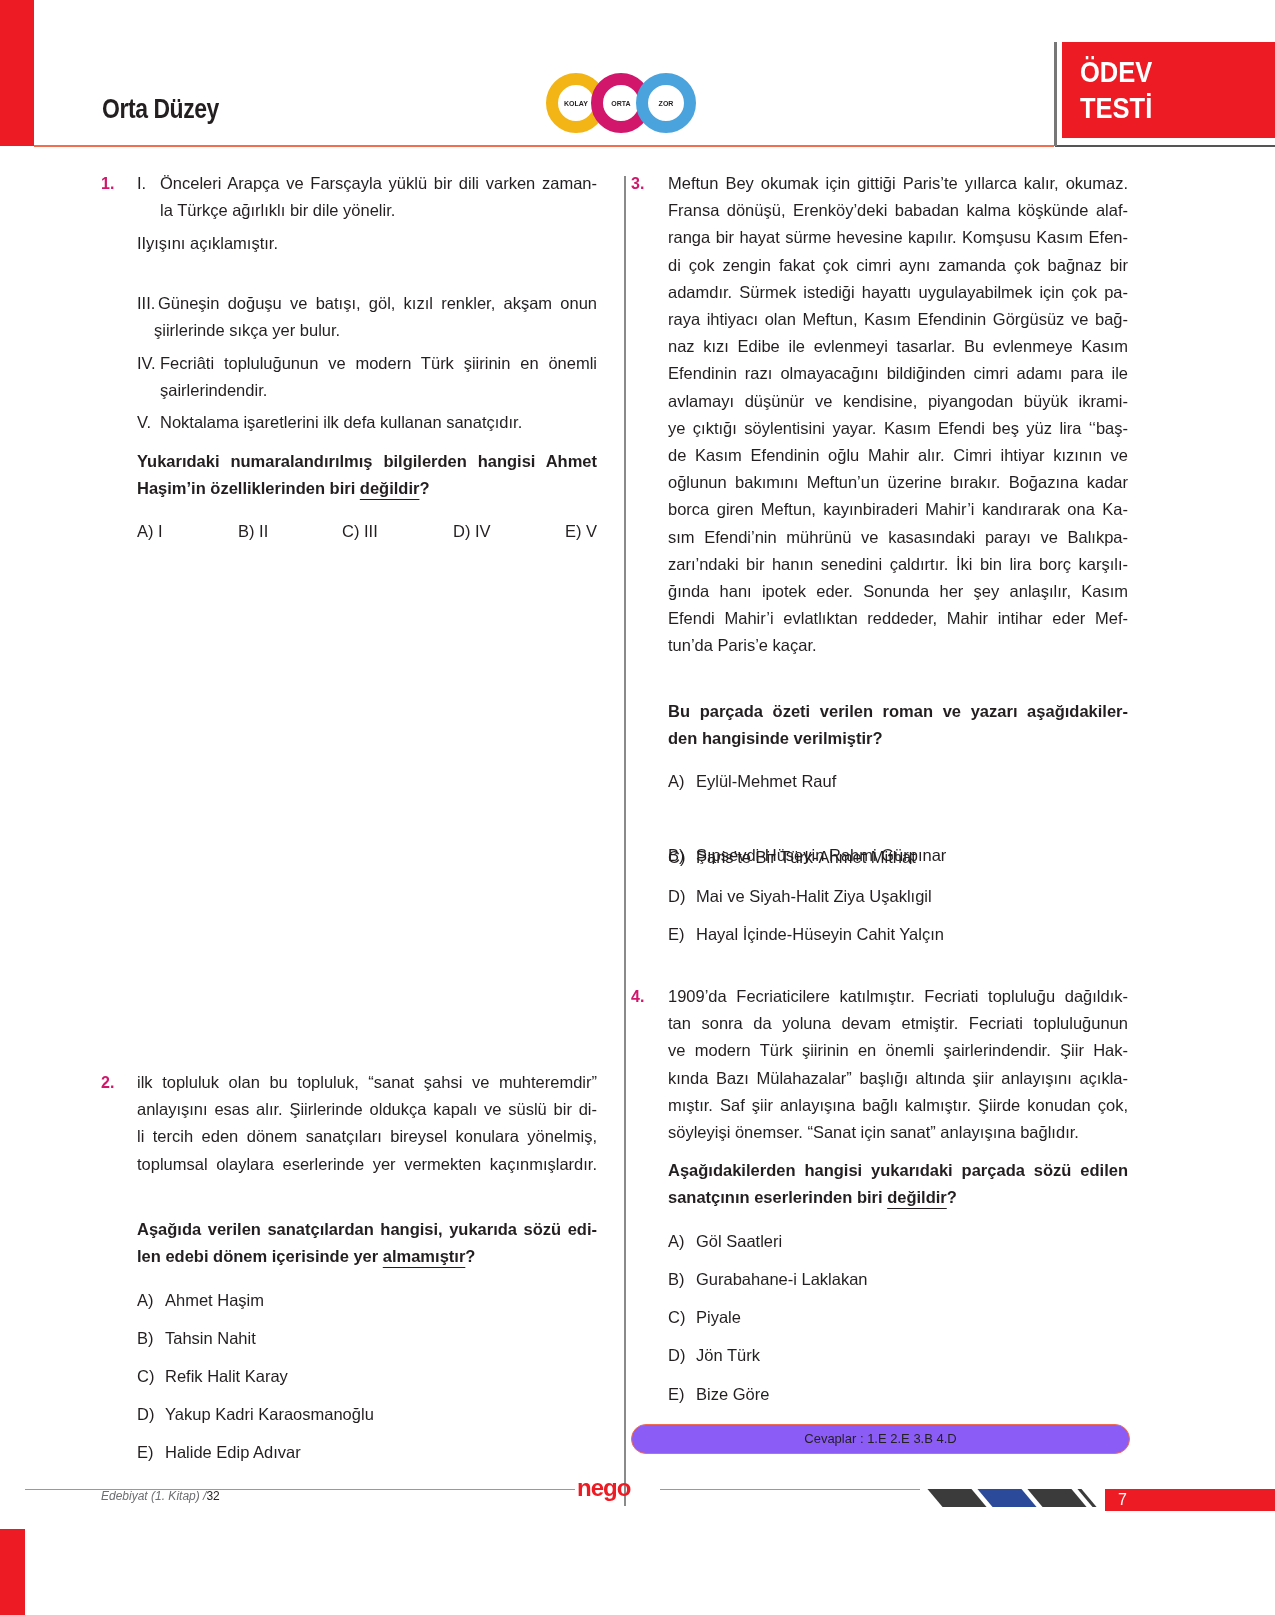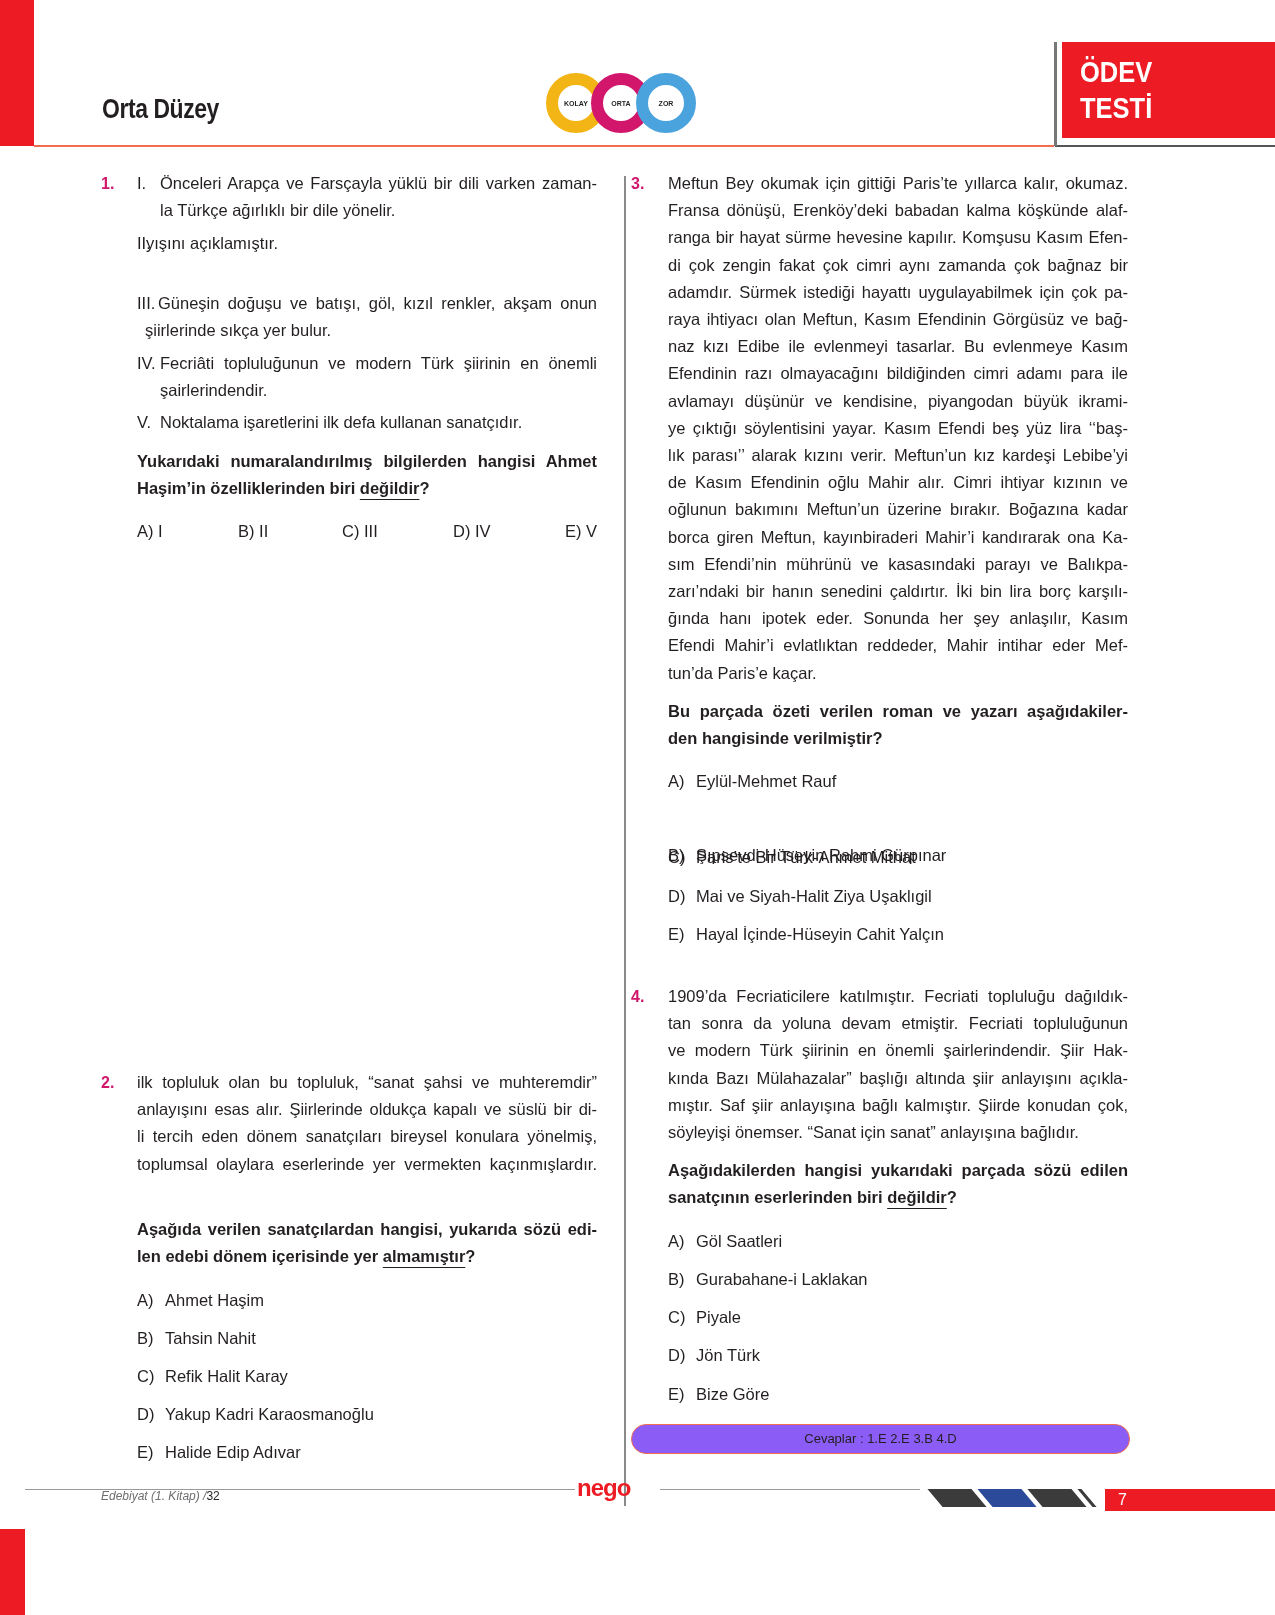--- a/index.html
+++ b/index.html
@@ -76,21 +76,21 @@
     <span class="jl" style="margin-left:23px;">Önceleri Arapça ve Farsçayla yüklü bir dili varken zaman-</span>
     <span class="line" style="margin-left:23px;">la Türkçe ağırlıklı bir dile yönelir.</span>
   </div>
   <div class="item" style="left:137px; top:230px; width:460px;">
     <span style="position:absolute; left:0;">II.</span>
     <span class="line" style="margin-left:9px;">yışını açıklamıştır.</span>
   </div>
   <div class="item" style="left:137px; top:290px; width:460px;">
     <span style="position:absolute; left:0;">III.</span>
     <span class="jl" style="margin-left:21px;">Güneşin doğuşu ve batışı, göl, kızıl renkler, akşam onun</span>
-    <span class="line" style="margin-left:8px;">şiirlerinde sıkça yer bulur.</span>
+    <span class="line" style="margin-left:17px;">şiirlerinde sıkça yer bulur.</span>
   </div>
   <div class="item" style="left:137px; top:350px; width:460px;">
     <span style="position:absolute; left:0;">IV.</span>
     <span class="jl" style="margin-left:23px;">Fecriâti topluluğunun ve modern Türk şiirinin en önemli</span>
     <span class="line" style="margin-left:23px;">şairlerindendir.</span>
   </div>
   <div class="item" style="left:137px; top:409px; width:460px;">
     <span style="position:absolute; left:0;">V.</span>
     <span class="line" style="margin-left:23px;">Noktalama işaretlerini ilk defa kullanan sanatçıdır.</span>
   </div>
@@ -132,21 +132,20 @@
     <span class="jl">Meftun Bey okumak için gittiği Paris’te yıllarca kalır, okumaz.</span>
     <span class="jl">Fransa dönüşü, Erenköy’deki babadan kalma köşkünde alaf-</span>
     <span class="jl">ranga bir hayat sürme hevesine kapılır. Komşusu Kasım Efen-</span>
     <span class="jl">di çok zengin fakat çok cimri aynı zamanda çok bağnaz bir</span>
     <span class="jl">adamdır. Sürmek istediği hayattı uygulayabilmek için çok pa-</span>
     <span class="jl">raya ihtiyacı olan Meftun, Kasım Efendinin Görgüsüz ve bağ-</span>
     <span class="jl">naz kızı Edibe ile evlenmeyi tasarlar. Bu evlenmeye Kasım</span>
     <span class="jl">Efendinin razı olmayacağını bildiğinden cimri adamı para ile</span>
     <span class="jl">avlamayı düşünür ve kendisine, piyangodan büyük ikrami-</span>
     <span class="jl">ye çıktığı söylentisini yayar. Kasım Efendi beş yüz lira ‘‘baş-</span>
-    <span class="jl">lık parası’’ alarak kızını verir. Meftun’un kız kardeşi Lebibe’yi</span>
     <span class="jl">de Kasım Efendinin oğlu Mahir alır. Cimri ihtiyar kızının ve</span>
     <span class="jl">oğlunun bakımını Meftun’un üzerine bırakır. Boğazına kadar</span>
     <span class="jl">borca giren Meftun, kayınbiraderi Mahir’i kandırarak ona Ka-</span>
     <span class="jl">sım Efendi’nin mührünü ve kasasındaki parayı ve Balıkpa-</span>
     <span class="jl">zarı’ndaki bir hanın senedini çaldırtır. İki bin lira borç karşılı-</span>
     <span class="jl">ğında hanı ipotek eder. Sonunda her şey anlaşılır, Kasım</span>
     <span class="jl">Efendi Mahir’i evlatlıktan reddeder, Mahir intihar eder Mef-</span>
     <span class="line">tun’da Paris’e kaçar.</span>
   </div>
   <div class="txt bold" style="left:668px; top:698px; width:460px;">

